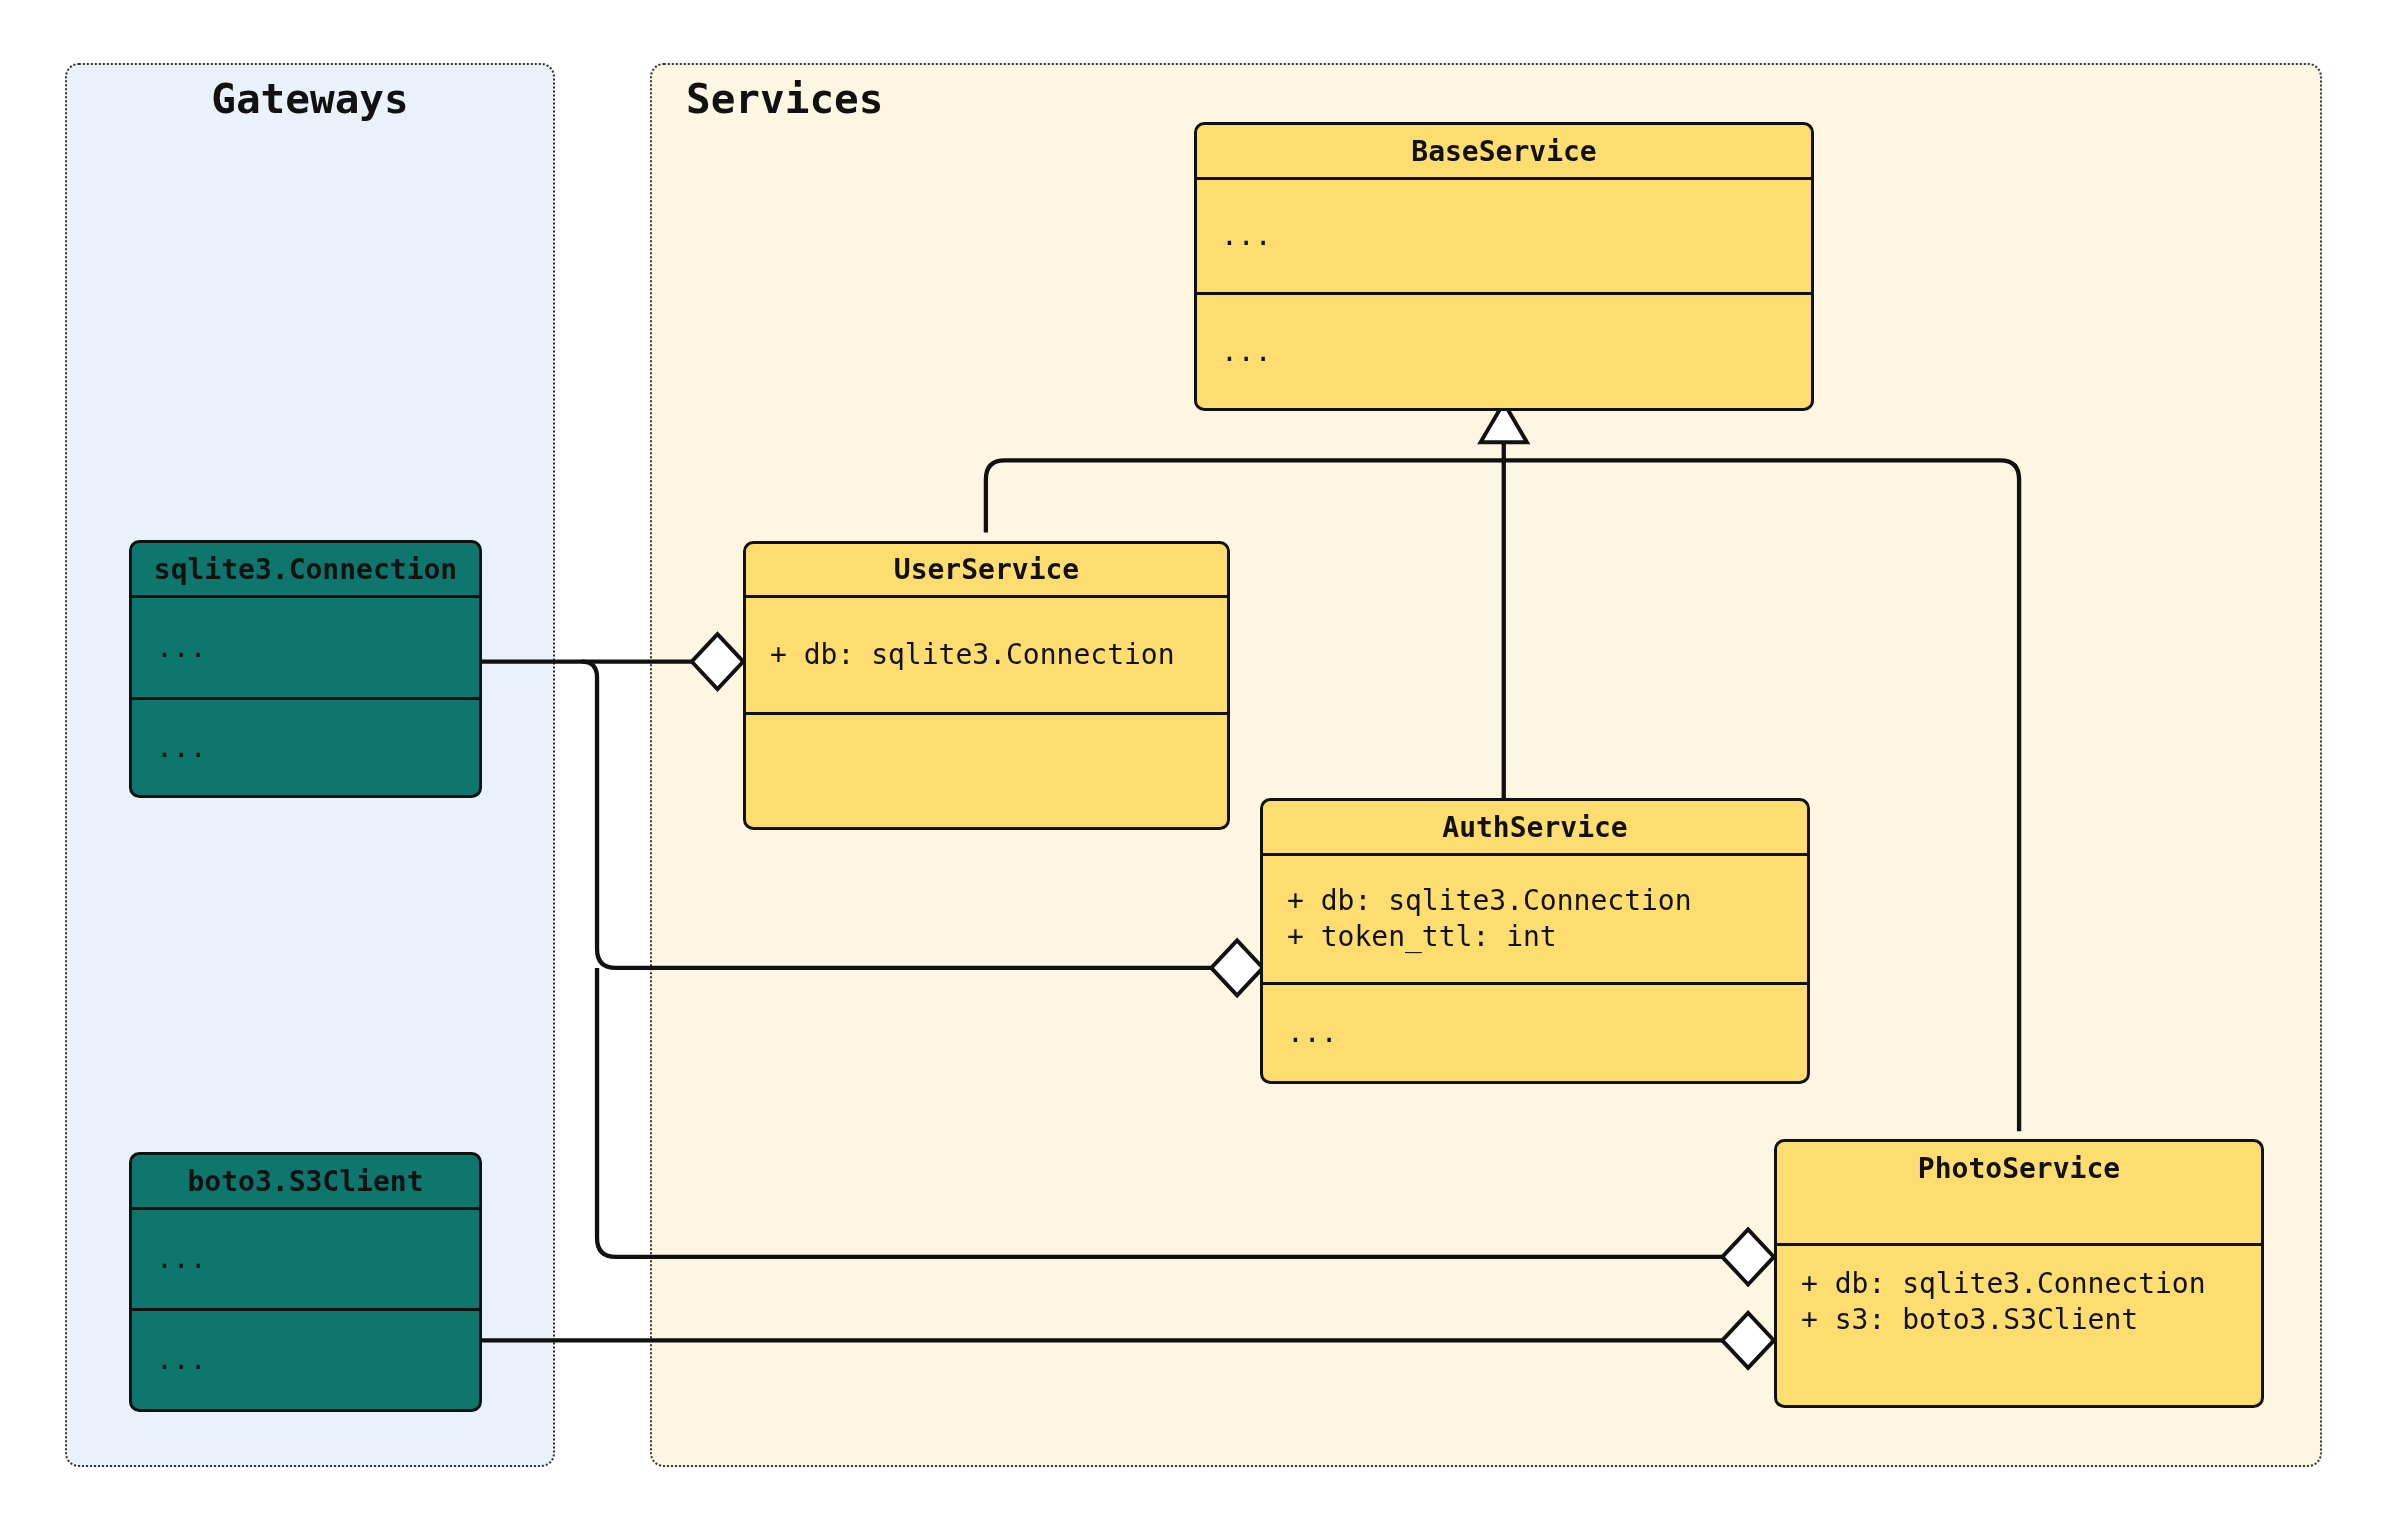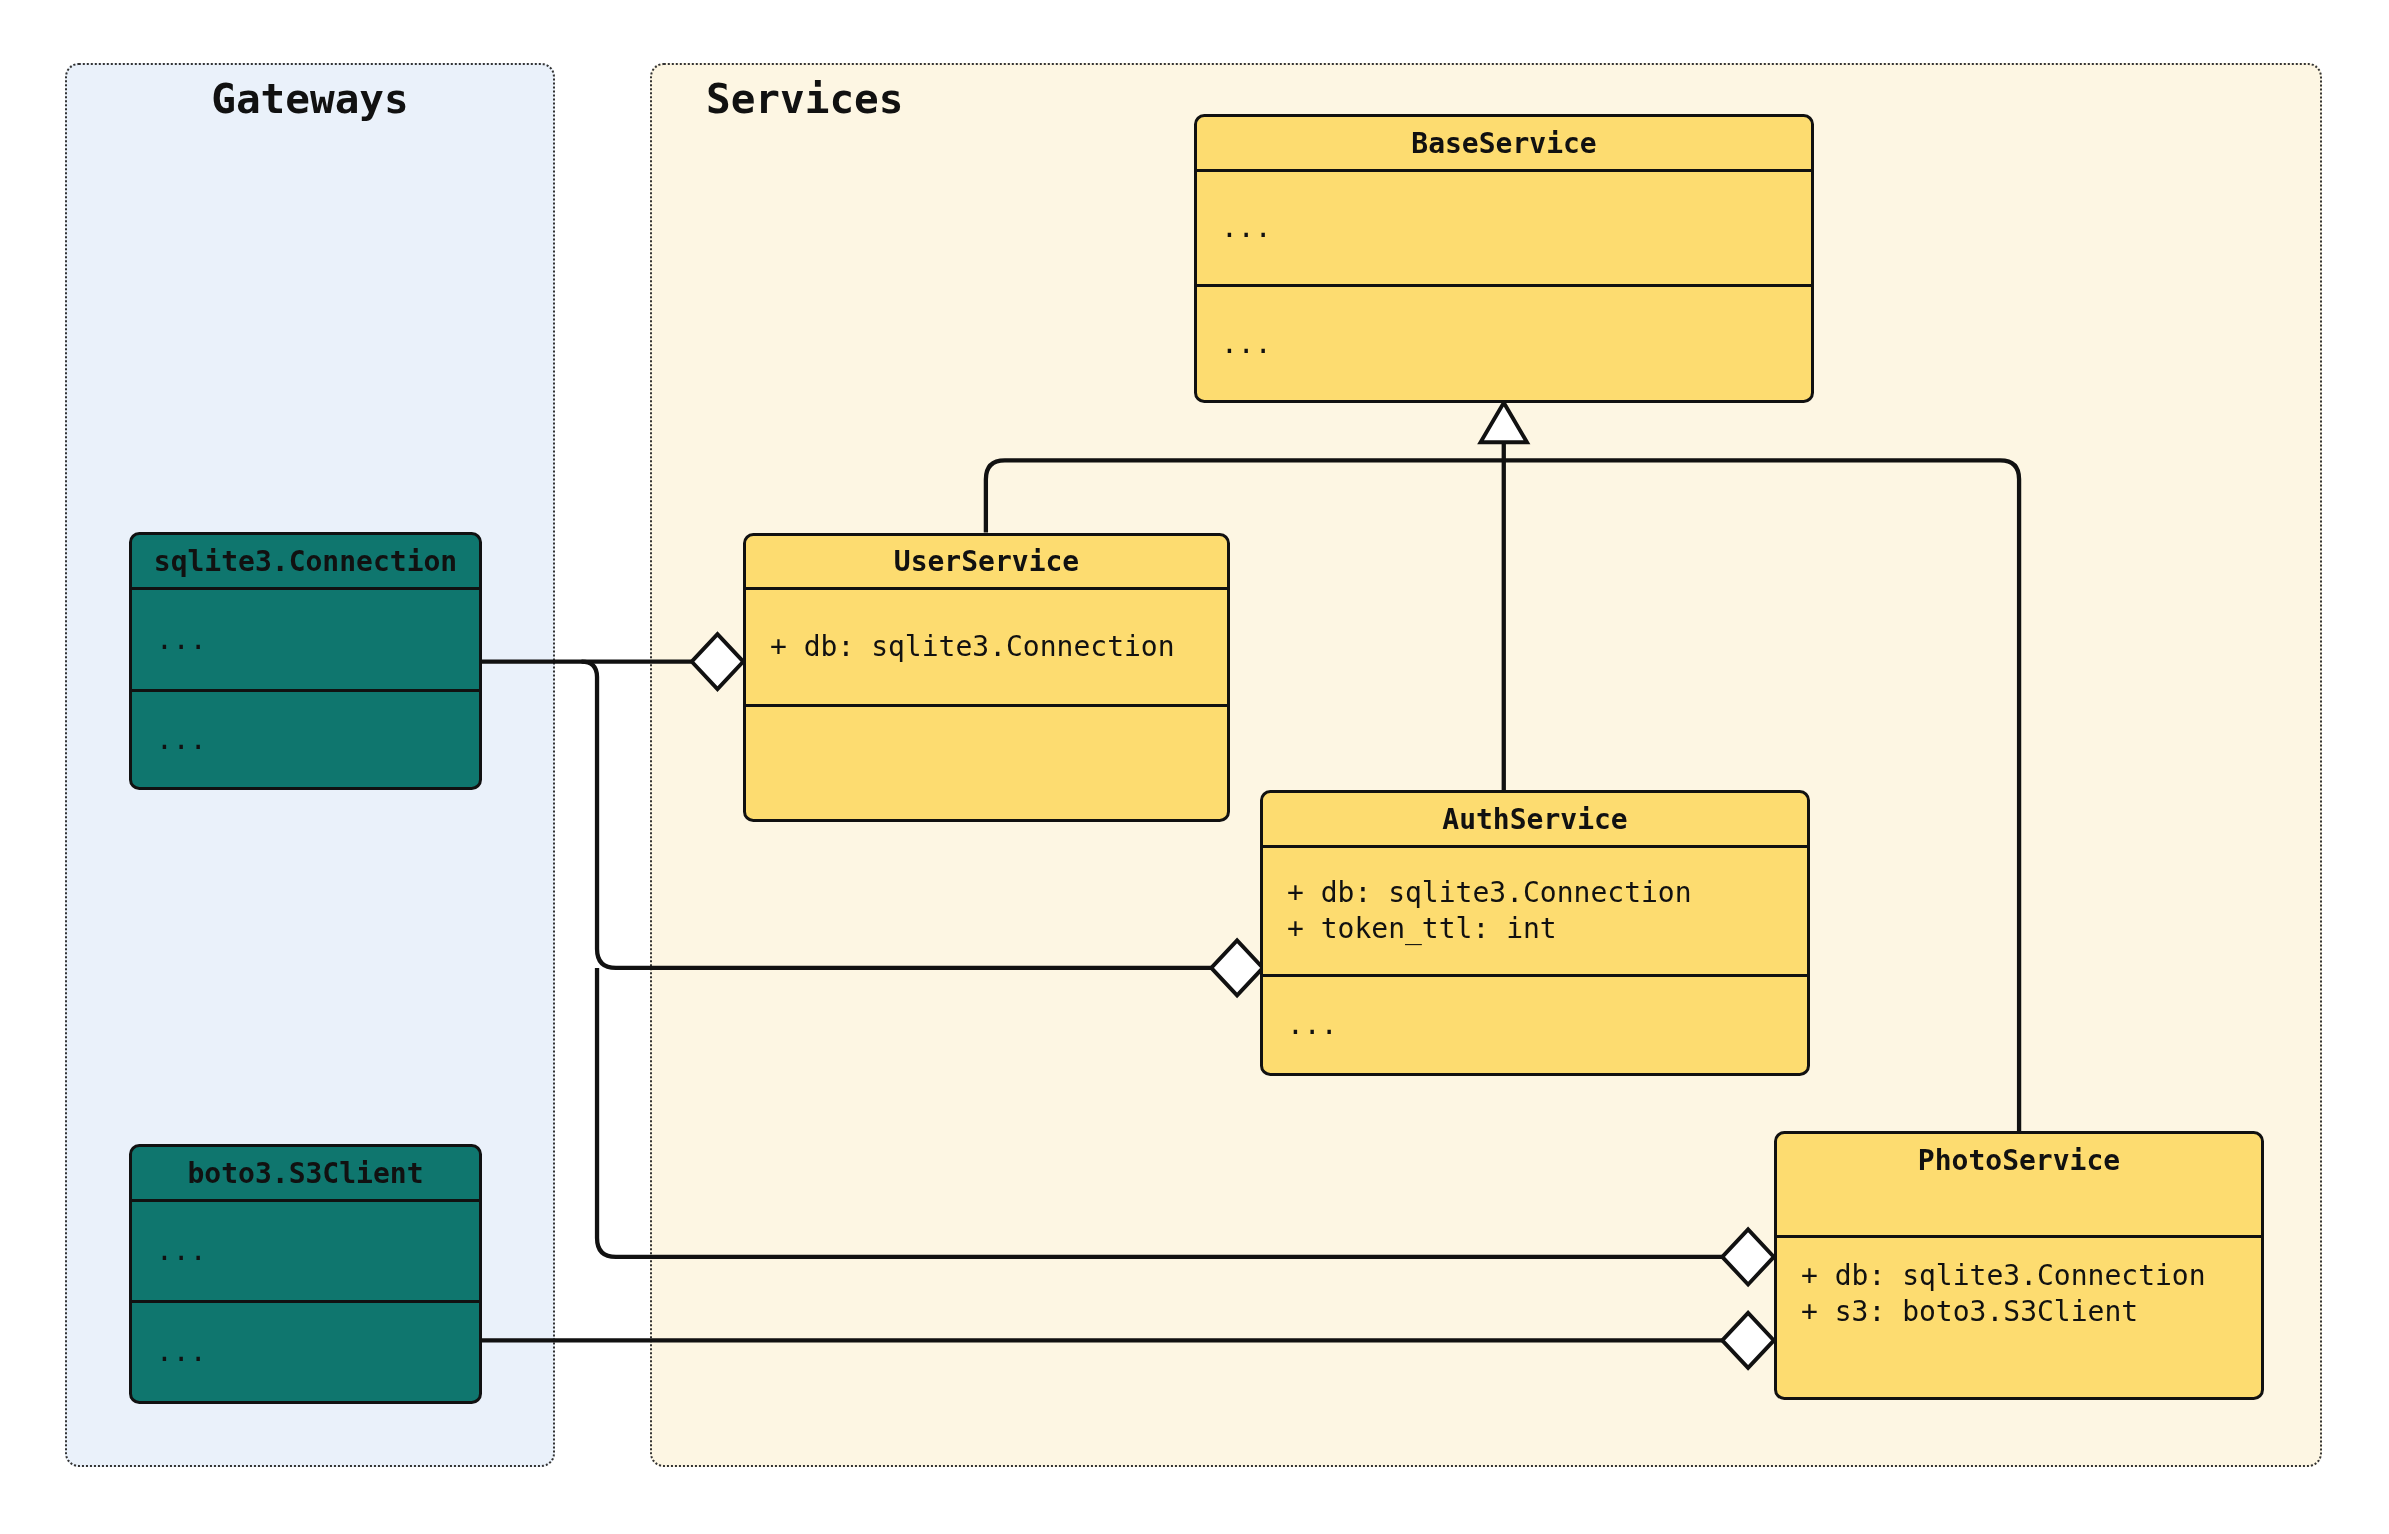--- a/index.html
+++ b/index.html
@@ -22,36 +22,37 @@
     z-index:0;
   }
   #g-gateways{left:65px;top:63px;width:490px;height:1404px;background:#EAF1FA;}
   #g-services{left:650px;top:63px;width:1672px;height:1404px;background:#FDF6E3;}
   .group-title{
     position:absolute;
     font-size:41px;font-weight:bold;line-height:1;
     z-index:3;white-space:nowrap;
   }
   #t-gateways{left:65px;top:79px;width:490px;text-align:center;}
-  #t-services{left:686px;top:79px;margin-left:20px;}
+  #t-services{left:686px;top:79px;}
 
   
   svg.edges{position:absolute;left:0;top:0;z-index:1;}
   .edge{fill:none;stroke:#111;stroke-width:5;}
   .hollow{fill:#ffffff;stroke:#111;stroke-width:4.5;stroke-linejoin:miter;}
 
   
   .cls{
     position:absolute;
     display:grid;
     border:3.4px solid #111;
     border-radius:10.3px;
     box-sizing:border-box;
     overflow:hidden;
     z-index:2;
+    margin-top:8px;
   }
   .cls.blue{background:#0f766e;}
   .cls.yellow{background:#FDDC70;}
   .cls-head{
     display:flex;align-items:center;justify-content:center;
     font-weight:bold;font-size:28px;white-space:nowrap;
   }
   .cls-sec{
     border-top:3.4px solid #111;
     display:flex;flex-direction:column;justify-content:center;

